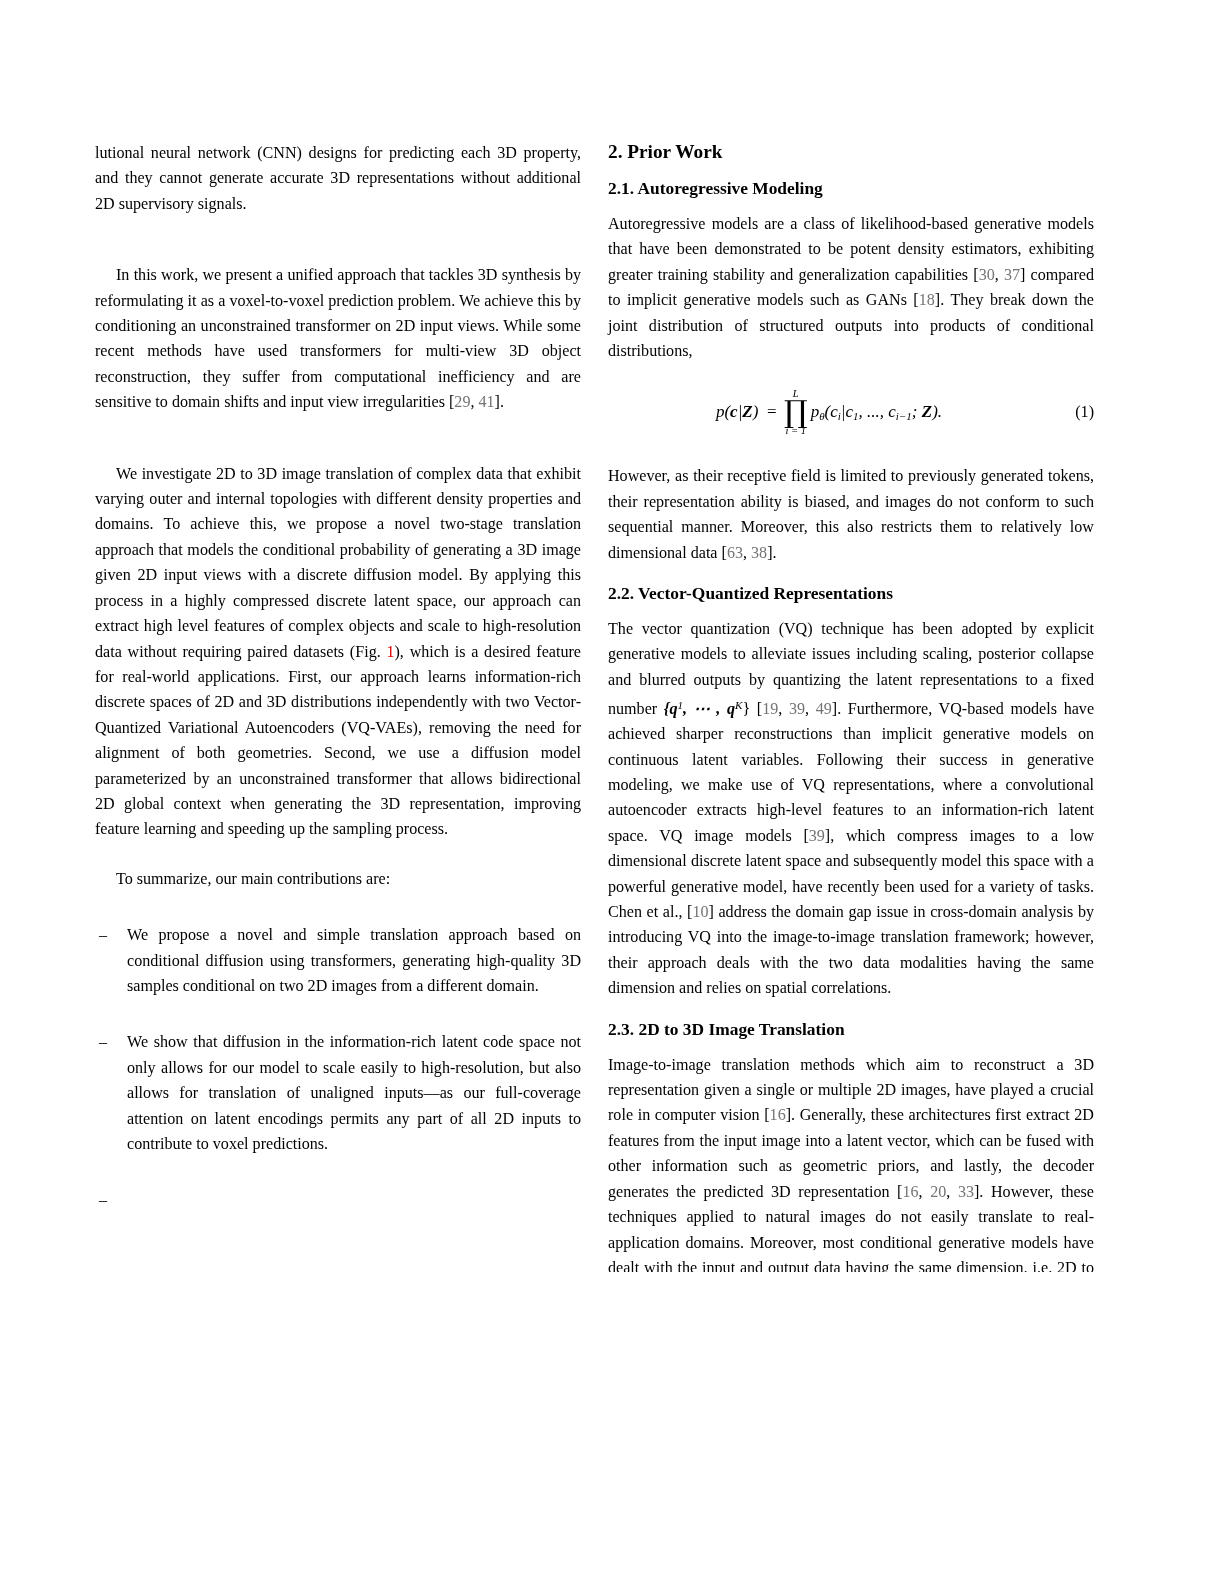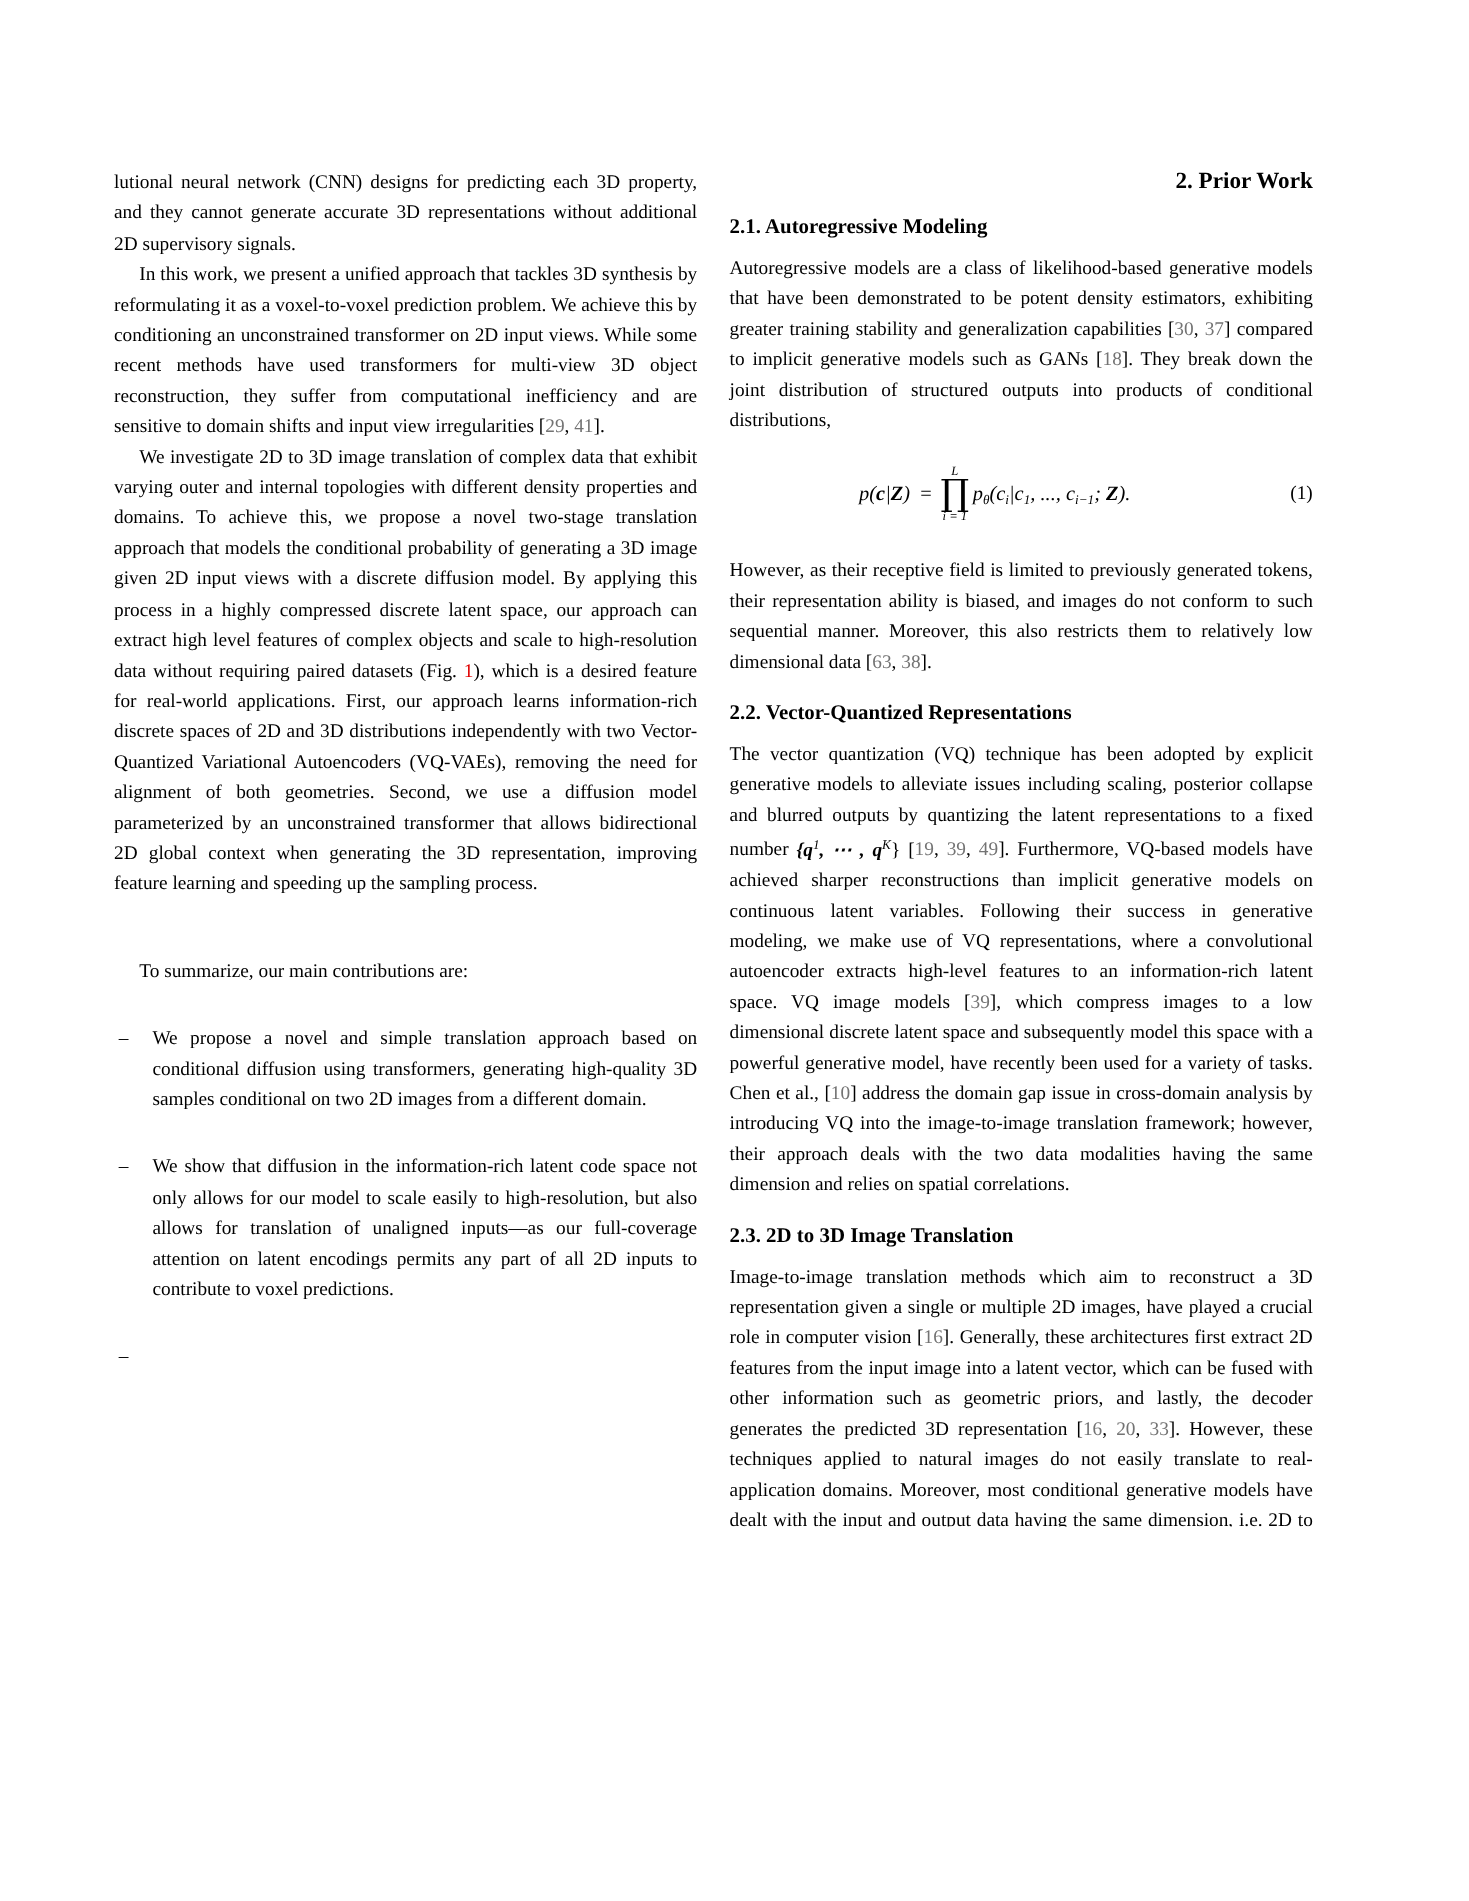--- a/index.html
+++ b/index.html
@@ -38,46 +38,47 @@
     line-height: 25.4px;
     text-align: justify;
     text-justify: inter-word;
     hyphens: none;
   }
   p.body {
     text-indent: 0;
   }
   p.indent {
     text-indent: 21px;
+    margin-top: 46px;
   }
   h2.section {
     font-size: 19.3px;
     line-height: 24px;
     font-weight: bold;
     margin: 0 0 13px 0;
-    text-align: right;
+    text-align: left;
   }
   h3.subsection {
     font-size: 17.4px;
     line-height: 23px;
     font-weight: bold;
     margin: 17px 0 11px 0;
     text-align: left;
   }
   h3.subsection.first {
     margin-top: 0;
   }
   .cite {
     color: #737373;
   }
   .ref-red {
     color: #e00000;
   }
   .contrib-lead {
-    margin-top: 47px;
+    margin-top: 24px;
     text-indent: 21px;
   }
   ul.contrib {
     list-style: none;
     margin: 0;
     padding: 0;
   }
   ul.contrib > li {
     position: relative;
     padding-left: 32px;

